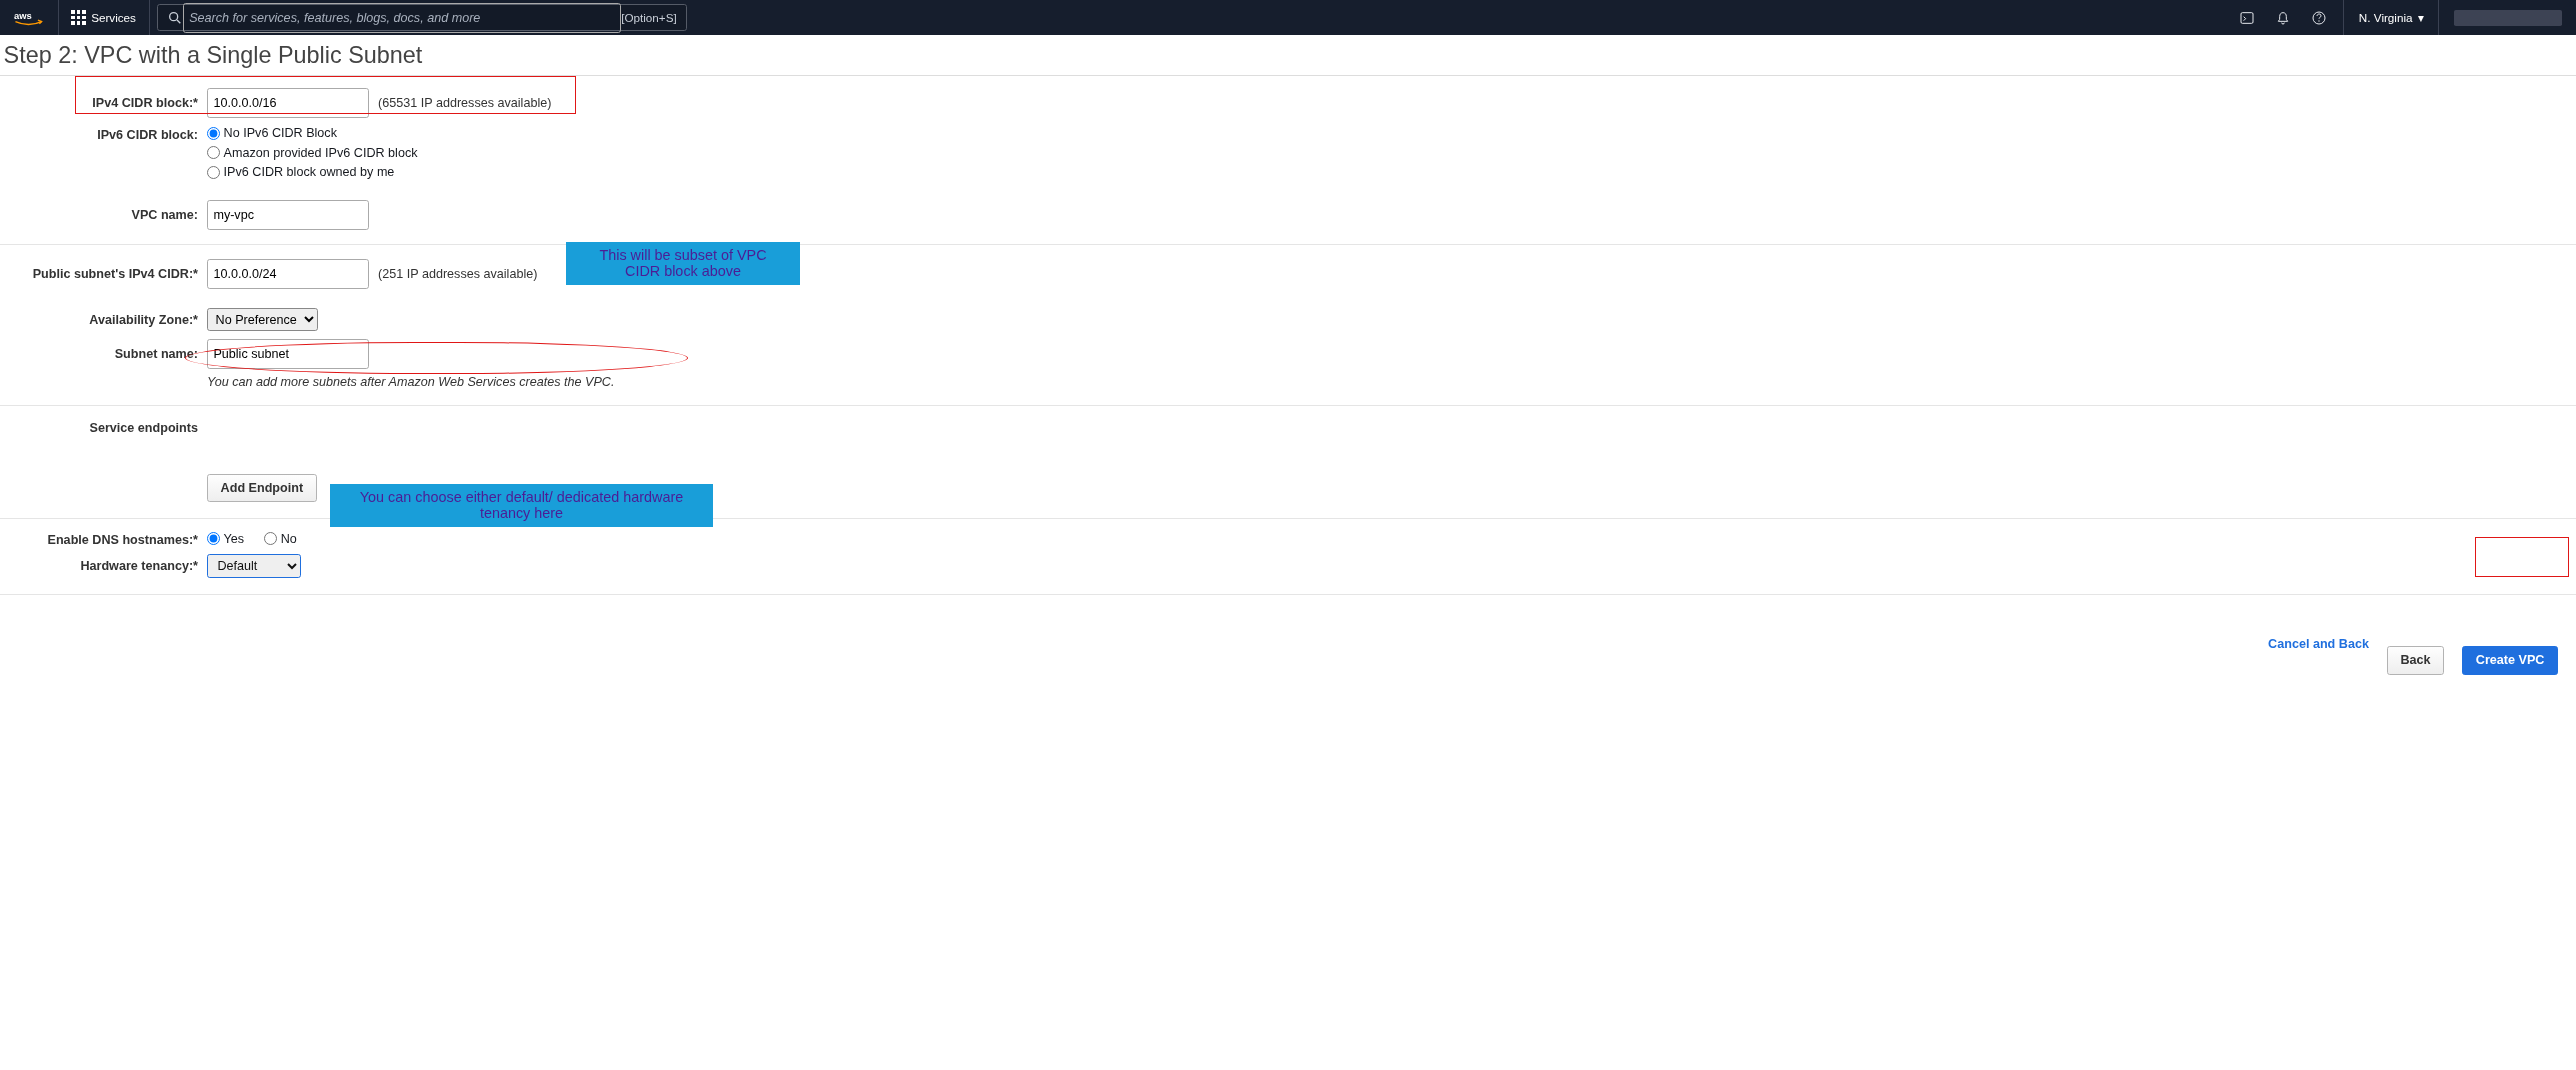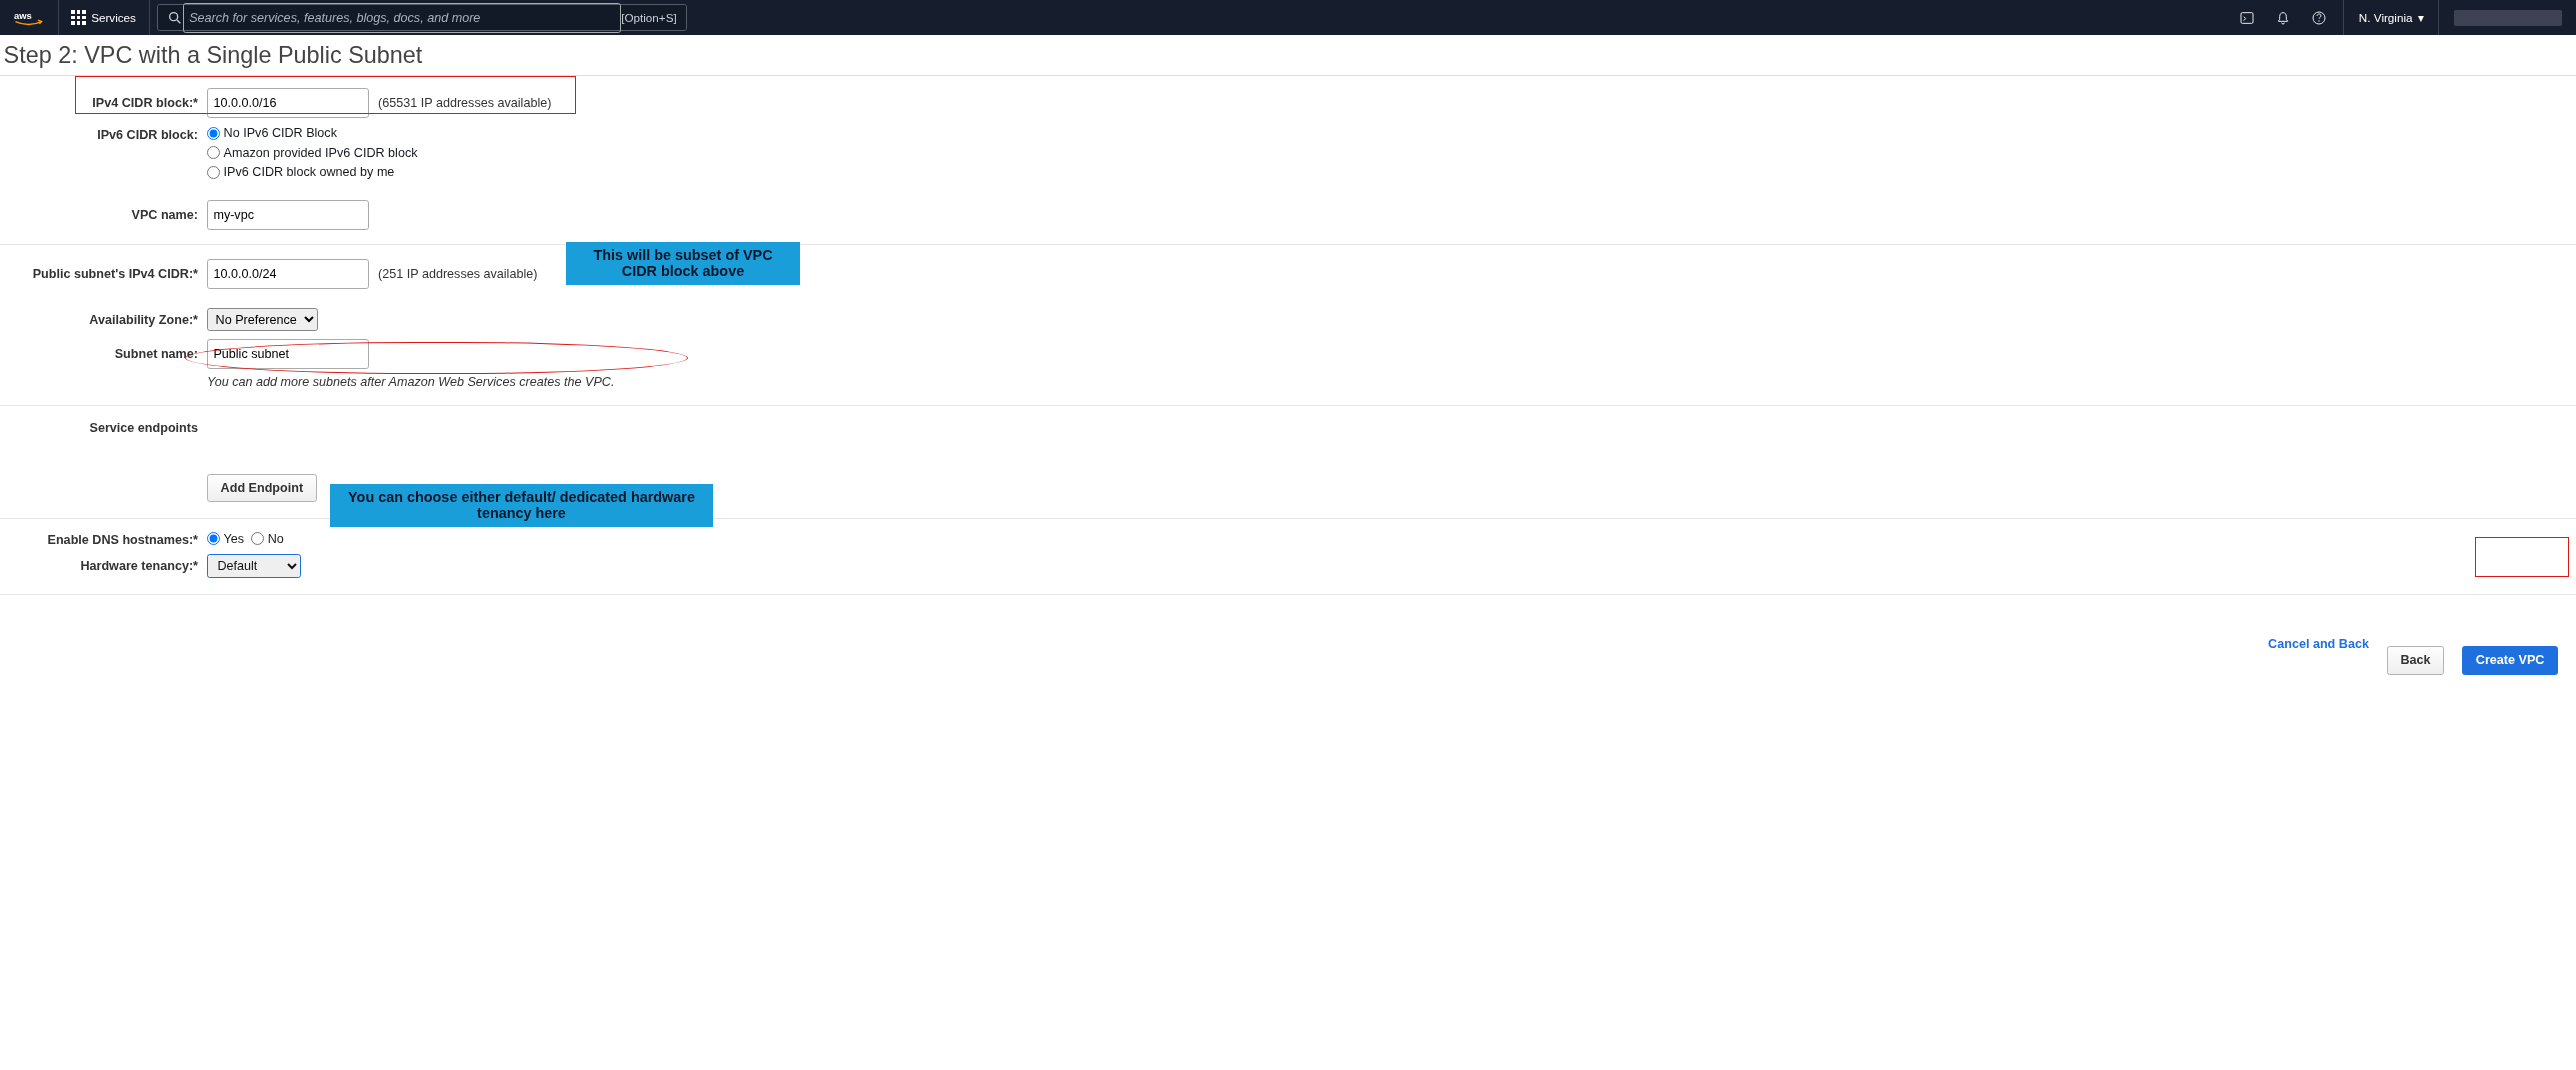--- a/index.html
+++ b/index.html
@@ -43,21 +43,21 @@
 
     .btn { display:inline-block; padding: 6.3px 12.6px; border-radius: 2.7px; border: 0.9px solid #b3b3b3; background: linear-gradient(#fefefe,#eee); font-size: 12.6px; font-weight: 700; cursor: pointer; color:#333;margin-top:33px; }
     .btn-primary { background: #1f6fde; border-color:#1f6fde; color:#fff; }
     .btn-link { color:#1f6fde; font-weight:700; background:none; border:none; cursor:pointer; font-size:12.6px; }
 
     .footer-bar { display:flex; justify-content:flex-end; align-items:center; gap:18px; padding:12.6px 18px; }
 
     
     .red-box { position:absolute; border:1.8px solid #e01616; pointer-events:none; }
     .red-ellipse { position:absolute; border:1.8px solid #e01616; border-radius:50%/55%; pointer-events:none; }
-    .blue-note { position:absolute; background:#199ed9; color:#0f172a; font-weight:700; text-align:center; padding:5.4px 14.4px; font-size:14.4px; }
+    .blue-note { position:absolute; background:#199ed9; color:#4c1d95; font-weight:400; text-align:center; padding:5.4px 14.4px; font-size:14.4px; }
 
     .content { position:relative; }
 
     .nav-svg { width:16px; height:16px; }
   </style>
 </head>
 <body>
 
 <div class="topnav">
   <div class="aws-logo">
@@ -196,21 +196,21 @@
       <div class="form-label"></div>
       <div class="form-field">
         <button class="btn">Add Endpoint</button>
       </div>
     </div>
 
     <div class="section-sep"></div>
 
     <div class="form-row" style="padding-top:5.4px;">
       <div class="form-label">Enable DNS hostnames:*</div>
-      <div class="form-field" style="gap:7px;">
+      <div class="form-field" style="gap:20px;">
         <label class="radio-line">
             <input type="radio" name="dns" checked="" style="">
             <span>Yes</span>
           </label>
         <label class="radio-line">
             <input type="radio" name="dns" style="">
             <span>No</span>
           </label>
       </div>
     </div>

